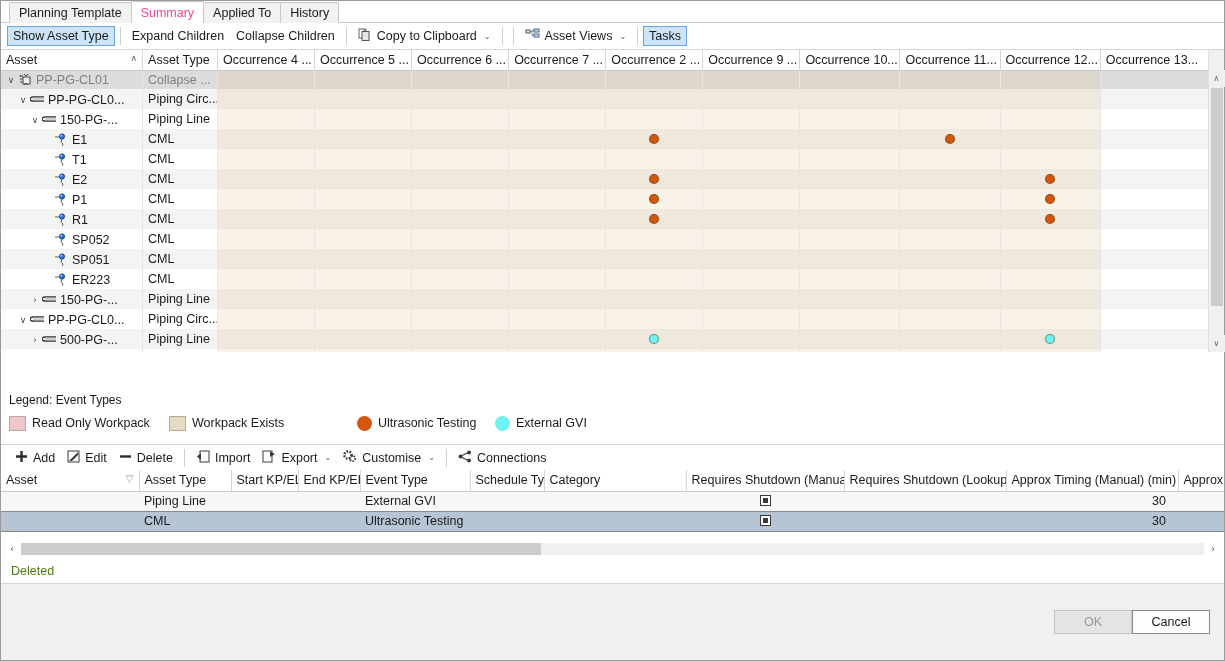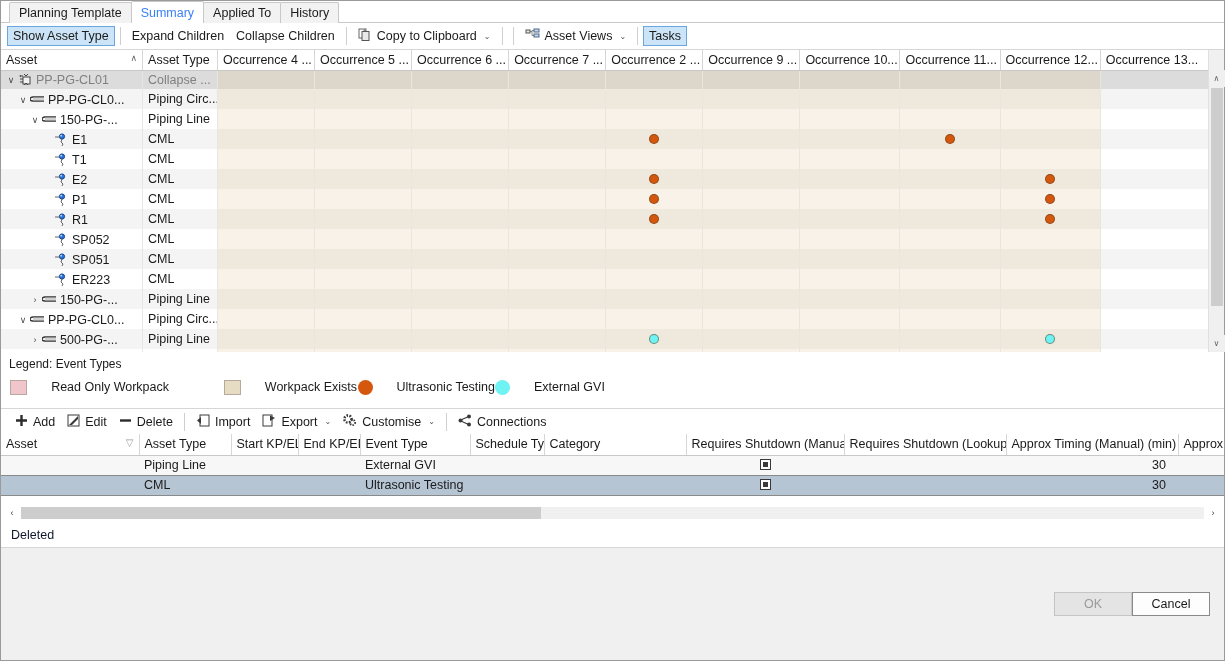--- a/index.html
+++ b/index.html
@@ -26,21 +26,21 @@
             color:#5a5a5a; font-size:12px; }
 
   
   .tabstrip { height:22px; flex:0 0 22px; display:flex; align-items:flex-end;
               padding-left:8px; background:#fff; position:relative; }
   .tabstrip::after { content:""; position:absolute; left:0; right:0; bottom:0; height:1px; background:#c8c8c8; }
   .tab { height:21px; padding:0 9px; display:flex; align-items:center;
          border:1px solid #c8c8c8; border-bottom:none; background:#f2f2f2;
          font-size:12.5px; color:#1a1a1a; margin-right:-1px; position:relative; z-index:1;
          border-radius:2px 2px 0 0; }
-  .tab.active { background:#ffffff; z-index:3; height:22px; color:#3b82f6; }
+  .tab.active { background:#ffffff; z-index:3; height:22px; color:#ec4899; }
 
   
   .toolbar { height:26px; flex:0 0 26px; display:flex; align-items:center;
              background:#fff; padding-left:6px; }
   .tbtn { height:20px; display:flex; align-items:center; padding:0 6px; gap:5px;
           font-size:12.5px; color:#1a1a1a; white-space:nowrap; }
   .tbtn.toggled { background:#cce4f7; border:1px solid #6ba6e0; padding:0 5px; }
   .tsep { width:1px; height:18px; background:#cfcfcf; margin:0 5px; }
   .caret { font-size:8px; color:#555; margin-left:2px; }
 
@@ -78,24 +78,24 @@
 
   
   .vscroll { width:16px; flex:0 0 16px; background:#f0f0f0; border-left:1px solid #e0e0e0;
              display:flex; flex-direction:column; align-items:center; padding-top:20px; }
   .vsbtn { width:16px; height:17px; display:flex; align-items:center; justify-content:center;
            font-size:8px; color:#606060; background:#f0f0f0; }
   .vsthumb { width:12px; background:#cdcdcd; flex:0 0 218px; margin:1px 0; }
   .vsspace { flex:1 1 auto; }
 
   
-  .legend { flex:0 0 56px; padding:5px 0 0 8px; background:#fff; }
+  .legend { flex:0 0 56px; padding:5px 0 0 8px; background:#fff;margin-top:36px; }
   .legend-title { font-size:12px; color:#1a1a1a; margin-bottom:6px; }
   .legend-row { display:flex; align-items:center; height:20px; }
-  .lg-item { display:flex; align-items:center; gap:24px; font-size:12.5px;justify-content:flex-end; }
+  .lg-item { display:flex; align-items:center; gap:6px; font-size:12.5px; }
   .sw { width:17px; height:15px; border:1px solid #b9a99d; }
   .lgdot { width:15px; height:15px; border-radius:50%; }
 
   
   .btoolbar { flex:0 0 26px; display:flex; align-items:center; padding-left:8px;
               border-top:1px solid #d6d6d6; background:#fff; }
 
   
   .btab-wrap { flex:0 0 70px; overflow:hidden; }
   table.bt { border-collapse:collapse; table-layout:fixed; width:1225px; }
@@ -115,21 +115,21 @@
   
   .hscroll { flex:0 0 18px; display:flex; align-items:center; background:#fff;
              padding:0 4px; }
   .hsbtn { width:14px; height:14px; display:flex; align-items:center; justify-content:center;
            font-size:9px; color:#3a3a3a; }
   .hstrack { flex:1 1 auto; height:12px; background:#f0f0f0; position:relative; margin:0 2px;}
   .hsthumb { position:absolute; left:0; top:0; height:12px; width:520px; background:#cdcdcd; }
 
   
   .statusbar { flex:0 0 26px; display:flex; align-items:center; padding-left:10px;
-               font-size:12.5px; color:#0f172a; border-bottom:1px solid #d6d6d6; }
+               font-size:12.5px; color:#4d7c0f; border-bottom:1px solid #d6d6d6; }
 
   
   .footer { flex:1 1 auto; background:#f0f0f0; display:flex; align-items:center;
             justify-content:flex-end; padding-right:14px; gap:0; }
   .dlgbtn { width:78px; height:24px; border:1px solid #adadad; background:#e1e1e1;
             font-size:12.5px; display:flex; align-items:center; justify-content:center;
             color:#1a1a1a; }
   .dlgbtn.primary { background:#e4e4e4; color:#9a9a9a; border-color:#c4c4c4; }
   .dlgbtn.cancel { background:#fdfdfd; border-color:#8a8a8a; }
   .sortarrow { float:right; font-size:9px; color:#6a6a6a; }

